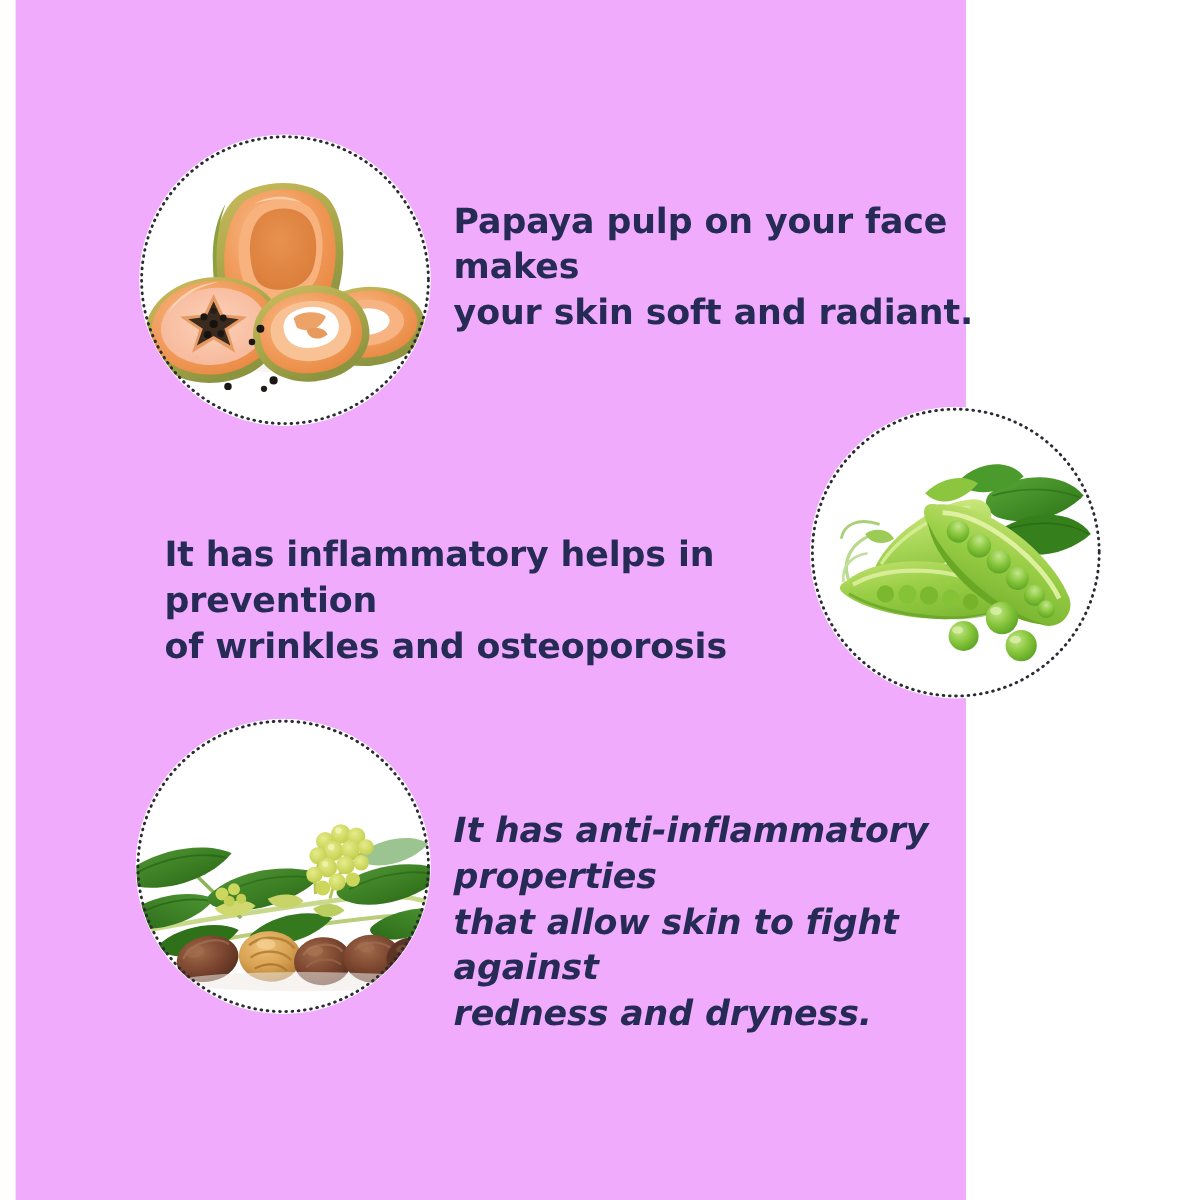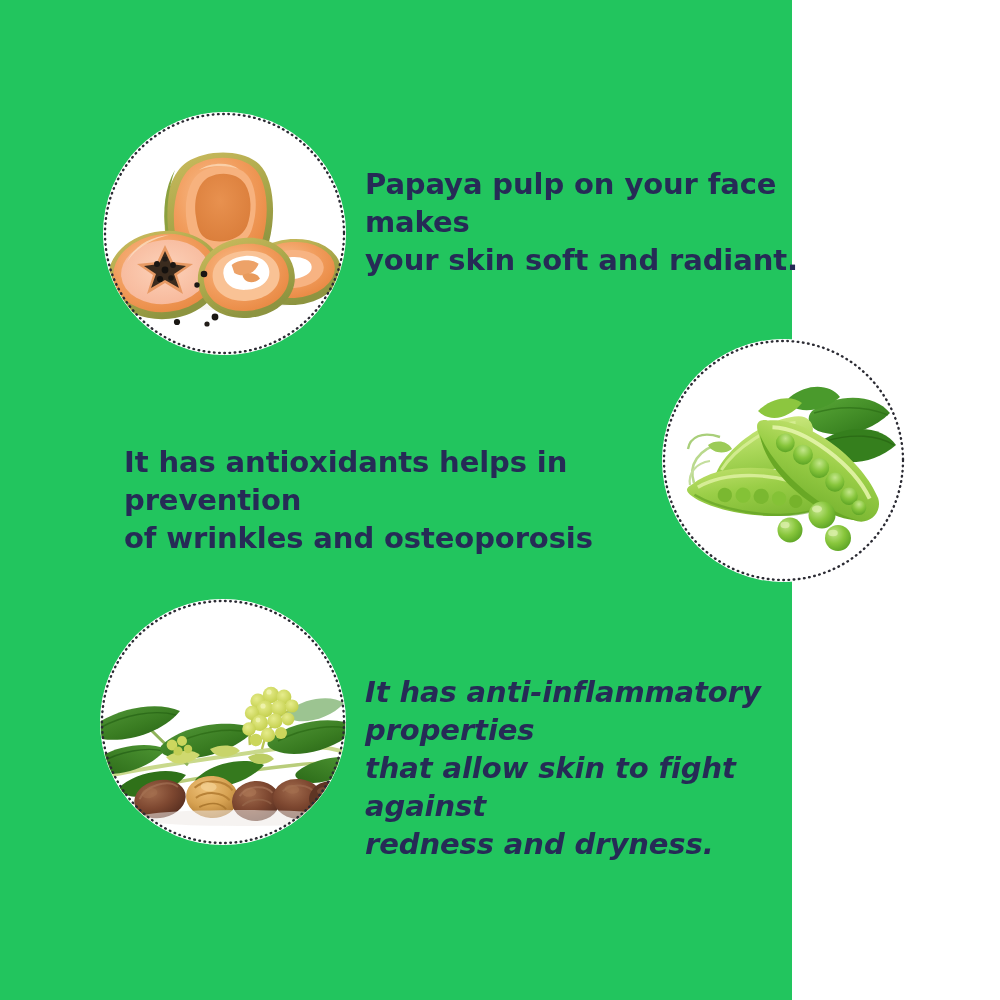--- a/index.html
+++ b/index.html
@@ -12,24 +12,24 @@
     width: 1000px;
     height: 1000px;
     position: relative;
     overflow: hidden;
     font-family: "Liberation Sans", "DejaVu Sans", sans-serif;
     background: #ffffff;
   }
 
   .canvas {
     position: absolute;
-    left: 0; top: 0;
+    left: 13px; top: 0;
     width: 792px;
     height: 1000px;
-    background: #22c55e;
+    background: #f0abfc;
   }
 
   
   .benefit-row {
     position: absolute;
   }
 
   
   .medallion {
     position: absolute;
@@ -284,21 +284,21 @@
             <ellipse cx="171" cy="194" rx="4.8" ry="3.2" fill="#ddf0ae" opacity="0.75"></ellipse>
           </g>
         </svg>
       </div>
 
       <svg class="dots-ring" viewBox="0 0 243 243" aria-hidden="true">
         <circle cx="121.5" cy="121.5" r="119.5" fill="none" stroke="#2b2b33" stroke-width="2.4" stroke-linecap="round" stroke-dasharray="0.6 4.6"></circle>
       </svg>
     </div>
 
-    <div class="benefit-text" id="text-antioxidant">It has antioxidants helps in prevention
+    <div class="benefit-text" id="text-antioxidant">It has inflammatory helps in prevention
 of wrinkles and osteoporosis</div>
   </div>
 
   <div class="benefit-row">
 
     <div class="medallion" id="circle-jojoba">
 
       <div class="photo">
         <svg viewBox="0 0 246 246" xmlns="http://www.w3.org/2000/svg" aria-hidden="true">
           <defs>

